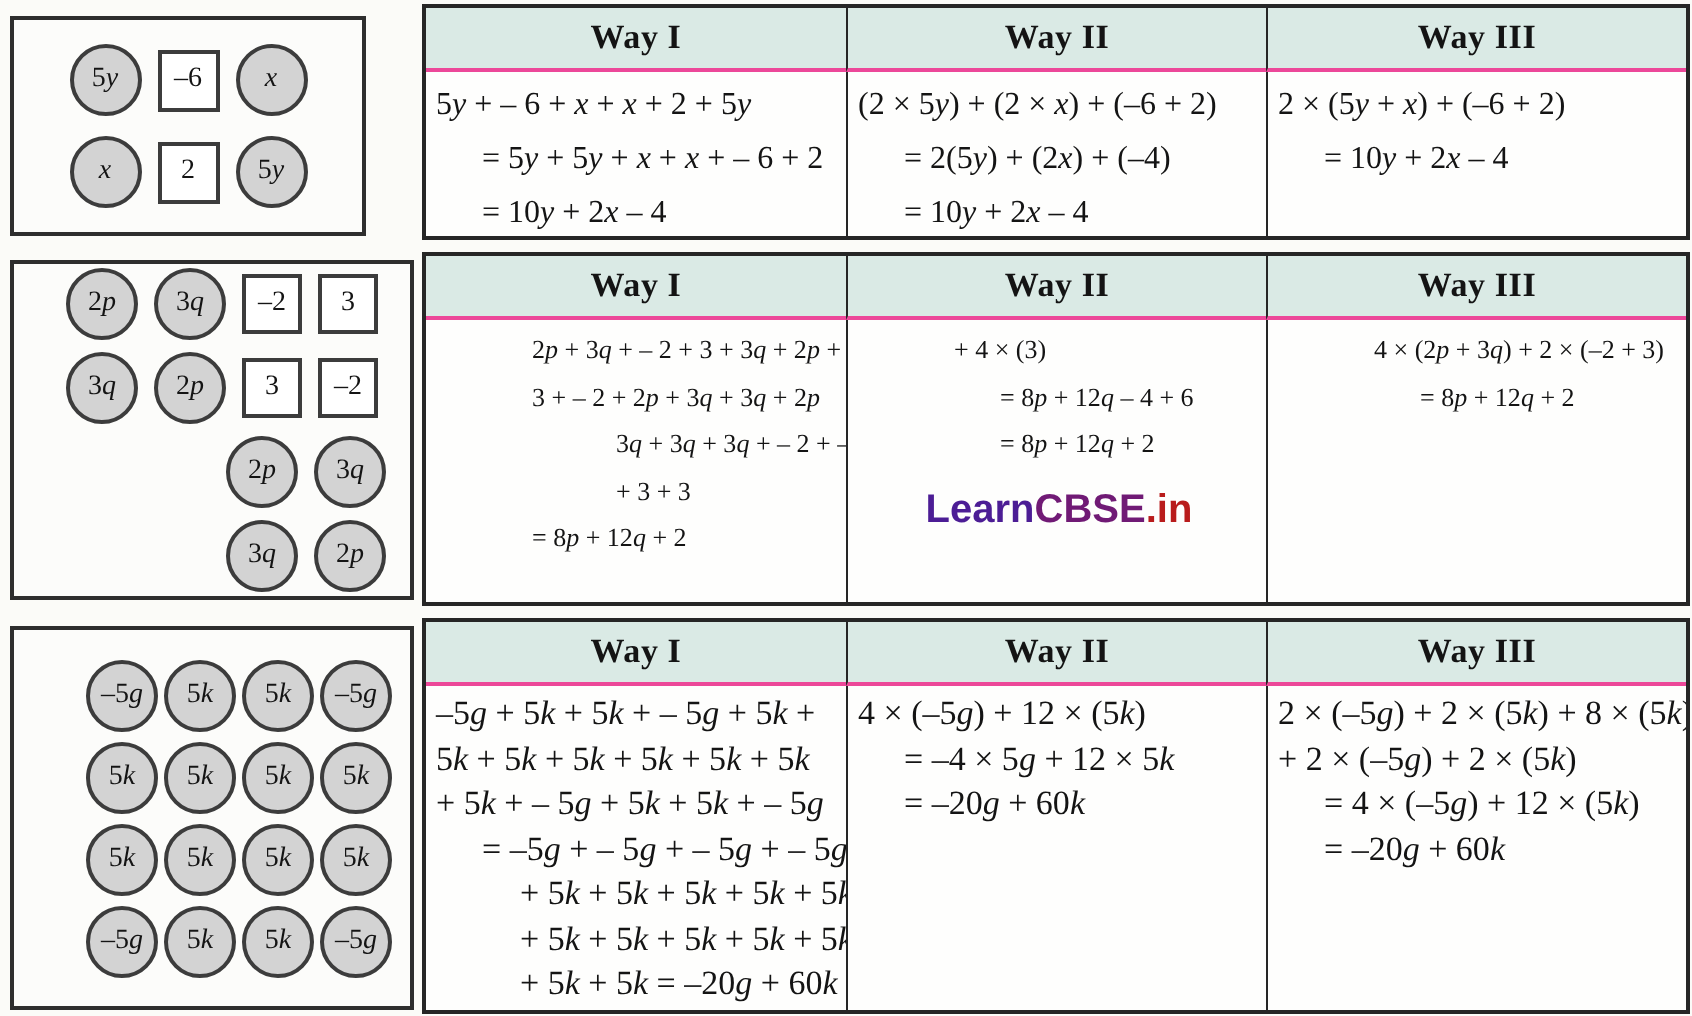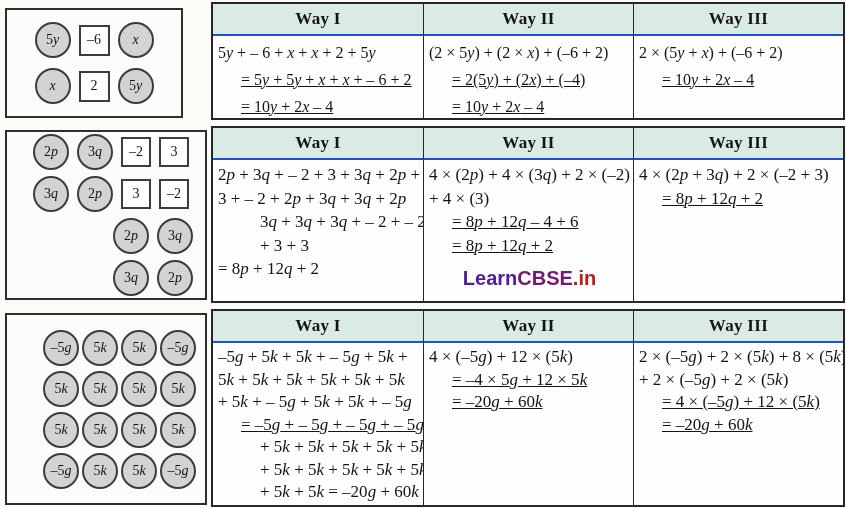--- a/index.html
+++ b/index.html
@@ -33,32 +33,32 @@
   .circle{width:36px;height:36px;border-radius:50%;
           background:#d3d3d3;border:2px solid #3c3c3c;}
   .square{width:31px;height:31px;background:#fff;border:2px solid #3c3c3c;}
   .sec2 .square{width:30px;height:30px;}
 
   .ways-table{
     flex:1;box-sizing:border-box;border:2px solid #262626;background:#fefefd;
     display:grid;grid-template-columns:1fr 1fr 1fr;grid-template-rows:32px 1fr;
   }
   .th{
-    background:#daeae5;border-bottom:2px solid #1d4ed8;
+    background:#daeae5;border-bottom:2px solid #ec4899;
     display:flex;align-items:center;justify-content:center;
     font-weight:bold;font-size:17px;letter-spacing:.3px;
   }
   .c2,.c3{border-left:1.5px solid #262626;}
   .td{padding:3px 3px 0 5px;overflow:hidden;}
 
   .mline{white-space:nowrap;}
   .sec1 .mline{font-size:16px;line-height:27px;}
-  .sec2 .mline{font-size:17px;line-height:23.5px;}
+  .sec2 .mline{font-size:13px;line-height:23.5px;margin-left:48px;}
   .sec3 .mline{font-size:17px;line-height:22.5px;}
-  .ind1{padding-left:23px;text-decoration:underline;}
+  .ind1{padding-left:23px;}
   .ind2{padding-left:42px;}
   .mline i, .shape i{font-style:italic;}
 
   .logo{
     text-align:center;margin-top:10px;
     font-family:"Liberation Sans","DejaVu Sans",sans-serif;
     font-weight:bold;font-size:20px;white-space:nowrap;
   }
   .logo-learn{color:#4c1d95;}
   .logo-cbse{color:#701a75;}
@@ -139,21 +139,20 @@
       <div class="th c2">Way II</div>
       <div class="th c3">Way III</div>
       <div class="td c1">
           <div class="mline ind0">2<i>p</i> + 3<i>q</i> + – 2 + 3 + 3<i>q</i> + 2<i>p</i> +</div>
           <div class="mline ind0">3 + – 2 + 2<i>p</i> + 3<i>q</i> + 3<i>q</i> + 2<i>p</i></div>
           <div class="mline ind2">3<i>q</i> + 3<i>q</i> + 3<i>q</i> + – 2 + – 2</div>
           <div class="mline ind2">+ 3 + 3</div>
           <div class="mline ind0">= 8<i>p</i> + 12<i>q</i> + 2</div>
         </div>
       <div class="td c2">
-        <div class="mline ind0">4 × (2<i>p</i>) + 4 × (3<i>q</i>) + 2 × (–2)</div>
           <div class="mline ind0">+ 4 × (3)</div>
           <div class="mline ind1">= 8<i>p</i> + 12<i>q</i> – 4 + 6</div>
           <div class="mline ind1">= 8<i>p</i> + 12<i>q</i> + 2</div>
           <div class="logo"><span class="logo-learn">Learn</span><span class="logo-cbse">CBSE</span><span class="logo-in">.in</span></div>
       </div>
       <div class="td c3">
           <div class="mline ind0">4 × (2<i>p</i> + 3<i>q</i>) + 2 × (–2 + 3)</div>
           <div class="mline ind1">= 8<i>p</i> + 12<i>q</i> + 2</div>
         </div>
     </div>

